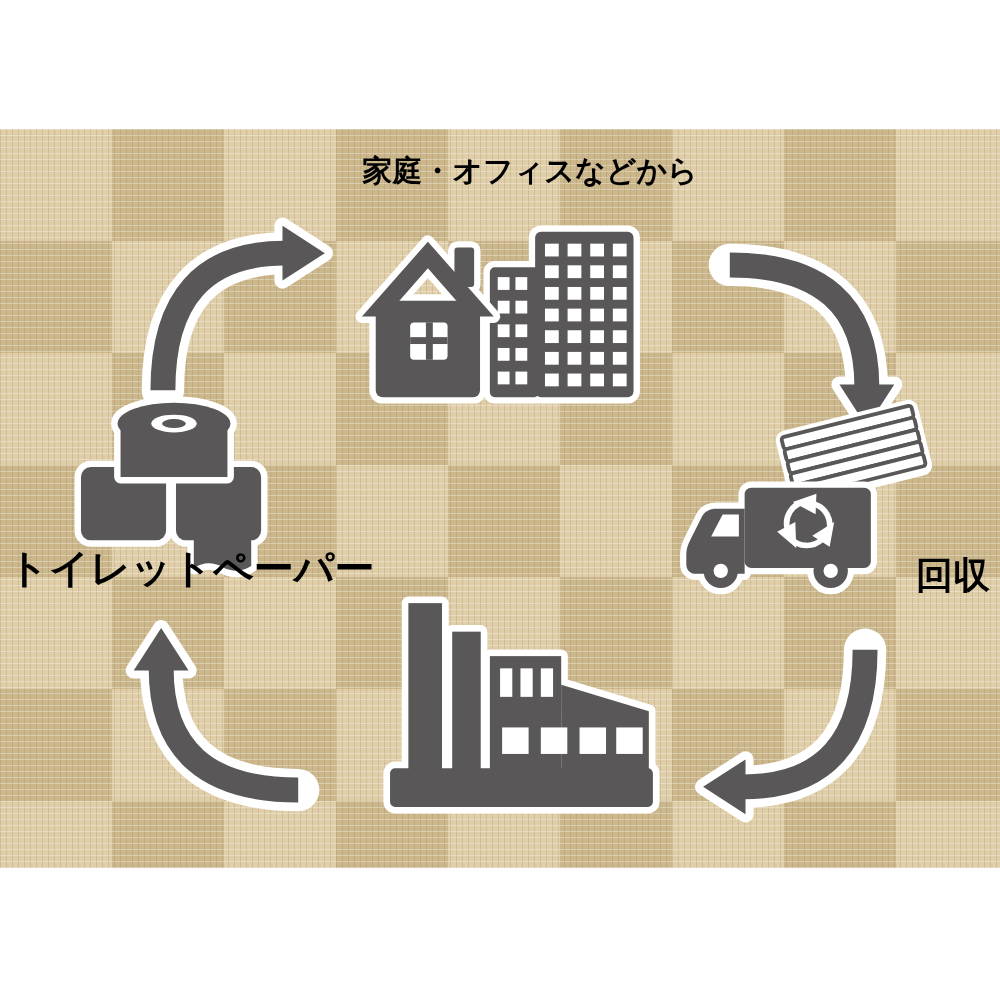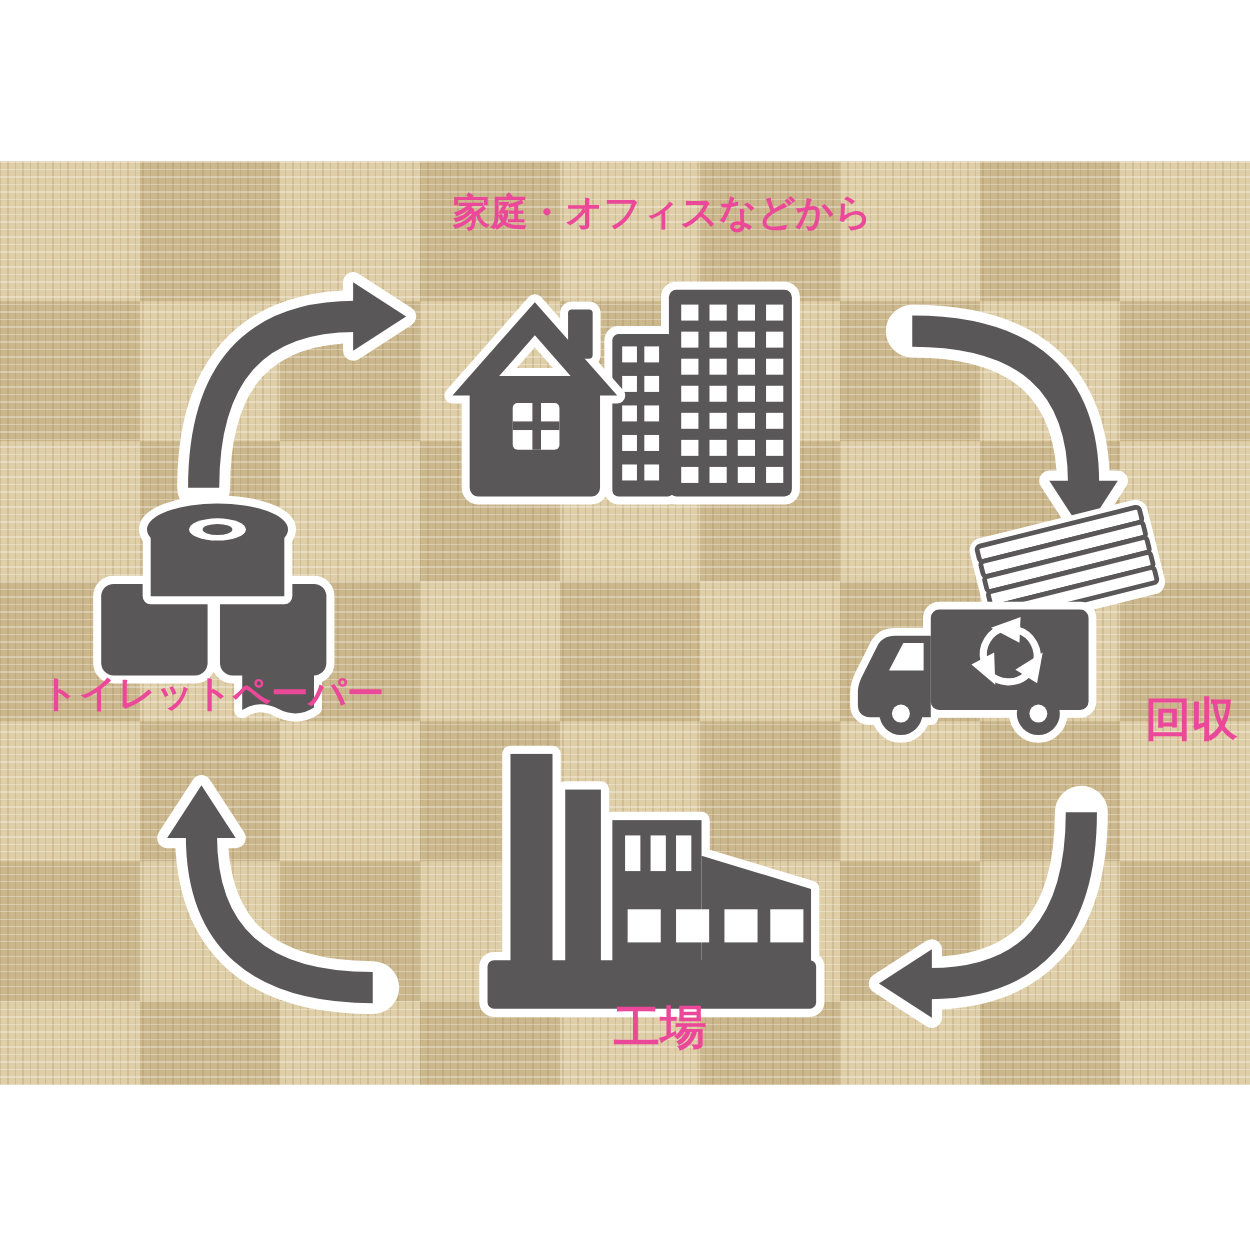--- a/index.html
+++ b/index.html
@@ -15,27 +15,27 @@
     position:absolute; left:0; top:129px; width:1000px; height:739px;
     background-color:#d8c79e;
     background-image:
       repeating-linear-gradient(0deg, rgba(255,255,255,0.30) 0 1px, rgba(0,0,0,0) 1px 6px),
       repeating-linear-gradient(90deg, rgba(146,112,62,0.20) 0 1px, rgba(0,0,0,0) 1px 6px),
       repeating-conic-gradient(rgba(141,108,57,0.17) 0% 25%, rgba(255,246,225,0.17) 25% 50%);
     background-size:auto, auto, 224px 224px;
   }
 
   .label {
-    position:absolute; color:#ec4899; font-weight:600;
+    position:absolute; color:#000000; font-weight:600;
     text-align:center; white-space:nowrap;
   }
   .label-source   { left:250px; top:152px; width:560px; font-size:30px; line-height:38px; }
   .label-collect  { left:916px; top:551px; font-size:37px; }
   .label-factory  { left:428px; top:797px; width:200px; font-size:37px; }
-  .label-recycle  { left:8px;  top:537px; width:324px; font-size:30px; line-height:37px; }
+  .label-recycle  { left:8px;  top:550px; width:324px; font-size:40px; line-height:37px; }
 
   svg.icon, svg.arrow { position:absolute; overflow:visible; }
 
   .icon-house   { left:360px; top:222px; width:305px; height:187px; }
   .icon-truck   { left:668px; top:415px; width:268px; height:196px; }
   .icon-factory { left:388px; top:597px; width:270px; height:214px; }
   .icon-tp      { left:75px;  top:382px; width:198px; height:193px; }
 
   .arrow { width:190px; height:190px; }
   .arrow-tl { left:138px; top:222px; }
@@ -205,21 +205,20 @@
       <rect class="win" x="110" y="70" width="12" height="28"></rect>
       <rect class="win" x="130" y="70" width="12" height="28"></rect>
       <rect class="win" x="150" y="70" width="12" height="28"></rect>
       <rect class="win" x="112" y="128" width="26" height="26"></rect>
       <rect class="win" x="150" y="128" width="26" height="26"></rect>
       <rect class="win" x="188" y="128" width="26" height="26"></rect>
       <rect class="win" x="224" y="128" width="26" height="26"></rect>
     </g>
   </svg>
 
-  <div class="label label-factory">工場</div>
 
   <svg class="icon icon-tp" viewBox="0 0 200 195">
     <use href="#sil-tp-bottom" class="sil-outline"></use>
     <use href="#sil-tp-bottom" class="sil-fill"></use>
     <use href="#sil-tp-top" class="sil-outline"></use>
     <use href="#sil-tp-top" class="sil-fill"></use>
     <g>
       <ellipse class="win" cx="100" cy="42" rx="23" ry="9"></ellipse>
       <ellipse class="bar" cx="100" cy="42" rx="12" ry="4.5"></ellipse>
     </g>

